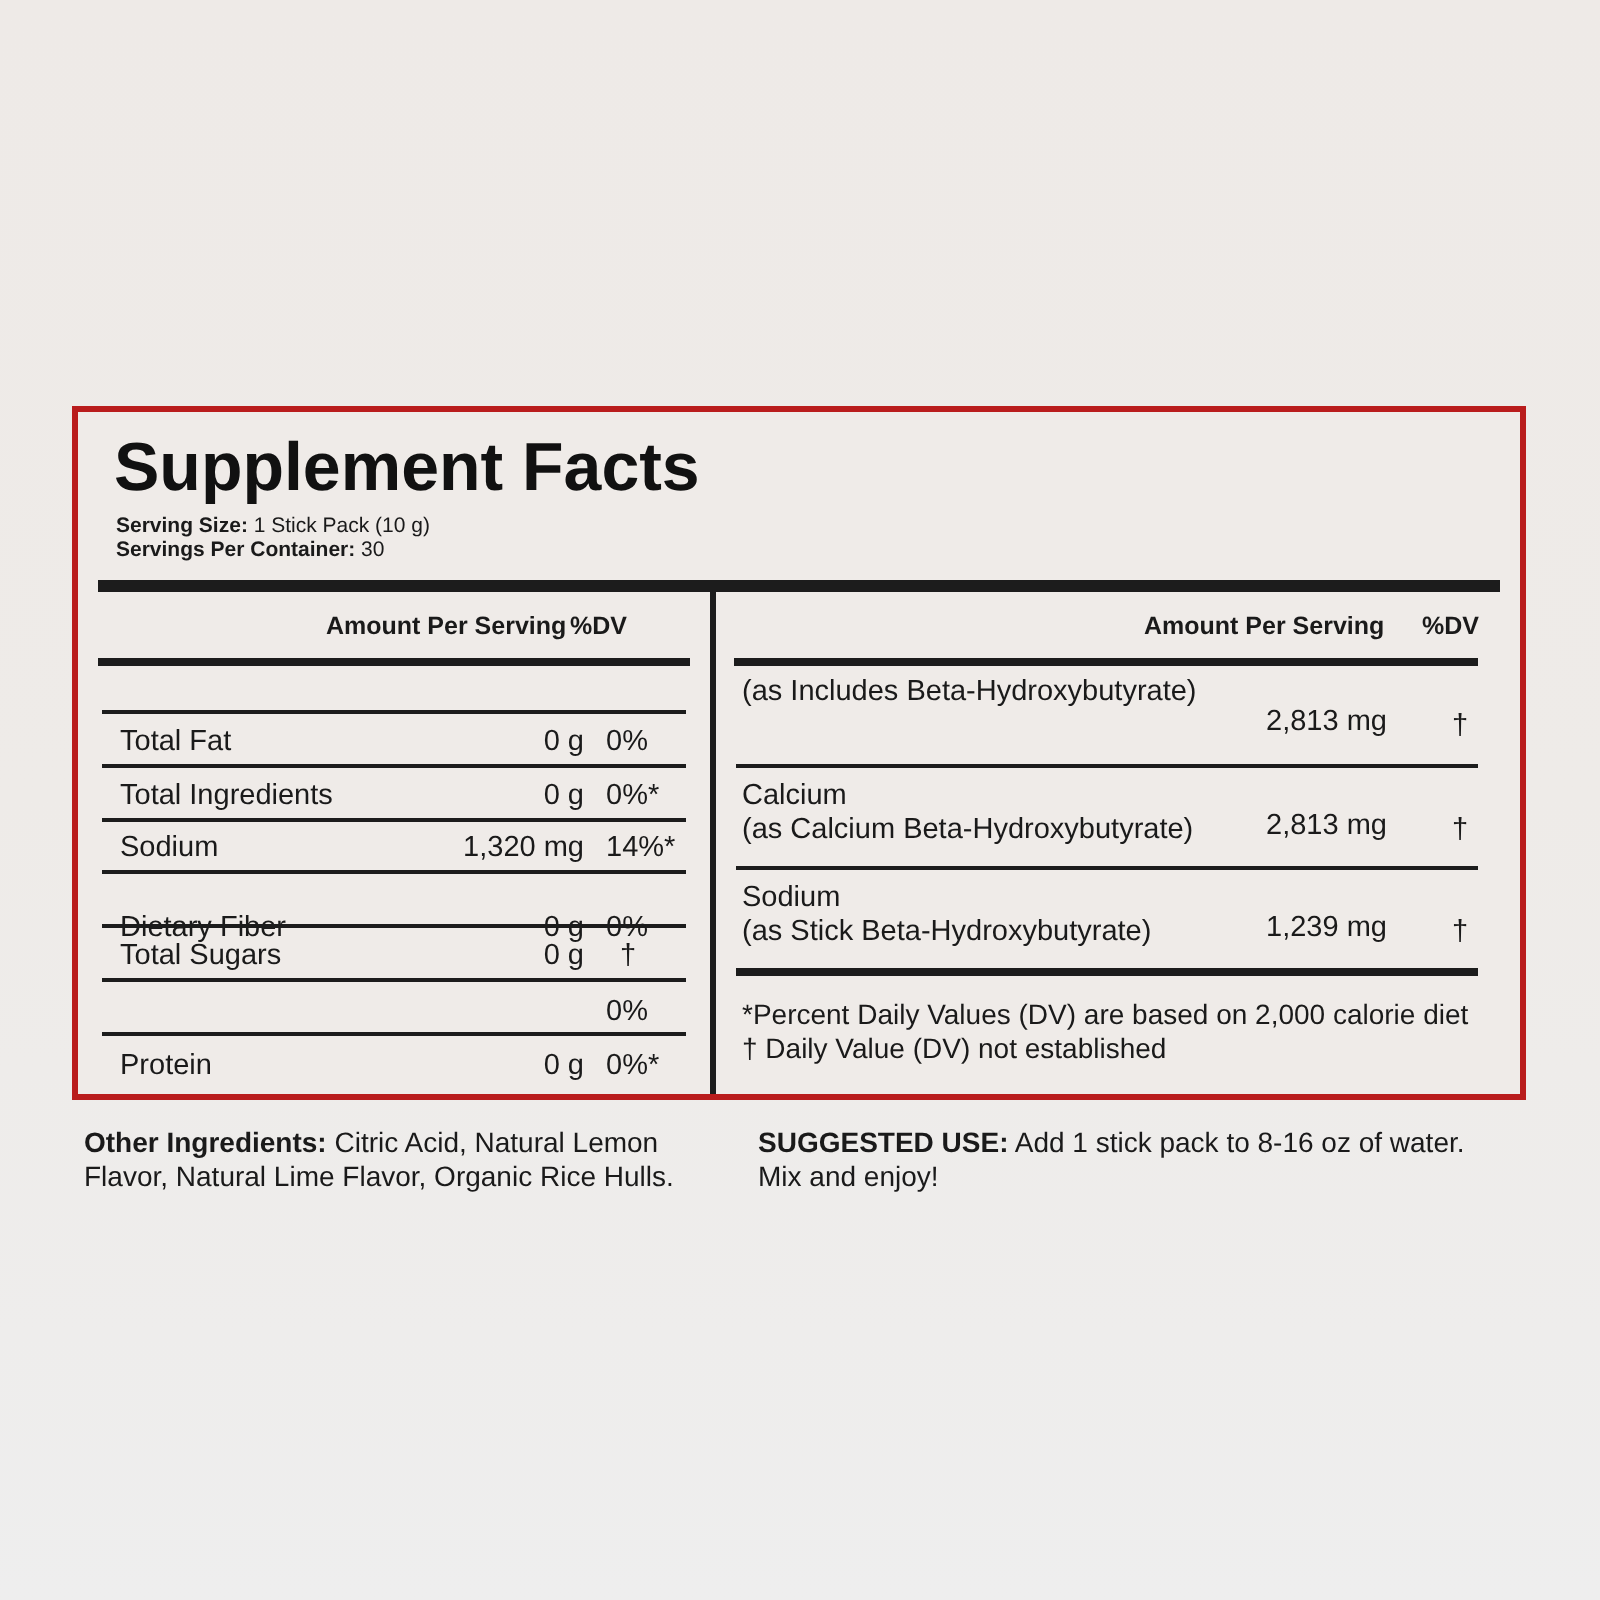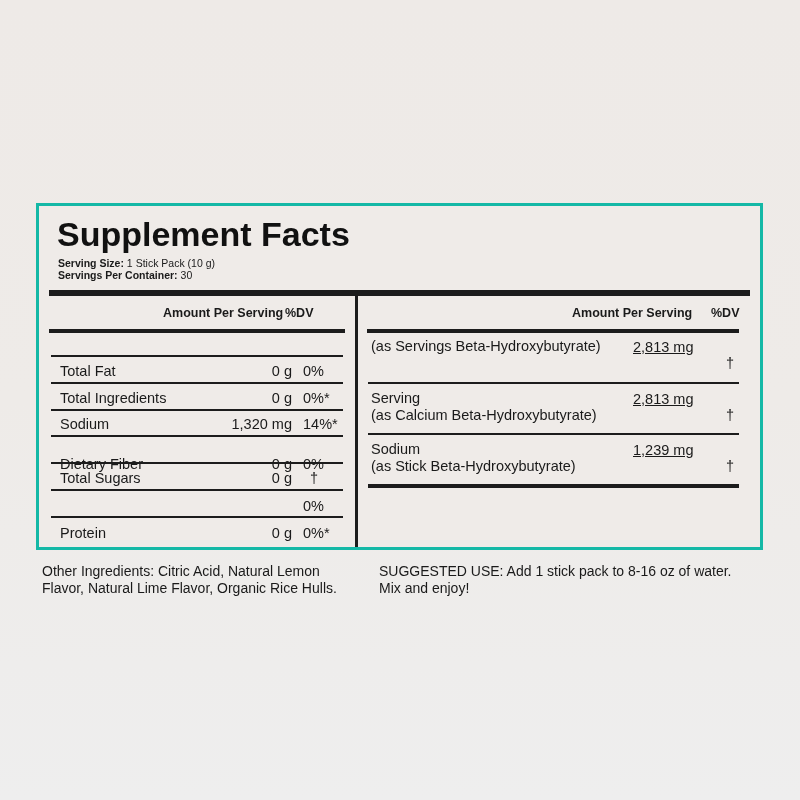--- a/index.html
+++ b/index.html
@@ -3,21 +3,21 @@
 <meta charset="utf-8">
 <style>
   html, body { margin: 0; padding: 0; }
   body {
     width: 800px; height: 800px; overflow: hidden; position: relative;
     background: linear-gradient(to bottom, #eeeae7 0%, #eeebe8 50%, #eeeeee 100%);
     font-family: "Liberation Sans", sans-serif; color: #1a1a1a;
   }
   .panel {
     position: absolute; left: 36px; top: 203px; width: 721px; height: 341px;
-    border: 3px solid #14b8a6; background: #efebe8;
+    border: 3px solid #b91c1c; background: #efebe8;
   }
   .title {
     position: absolute; left: 18px; top: 8px; margin: 0;
     font-size: 34px; font-weight: bold; letter-spacing: 0px; line-height: 40px; color: #111;
   }
   .serving { position: absolute; left: 19px; top: 51px; font-size: 10.5px; line-height: 12px; }
   .serving b { font-weight: bold; }
   .top-rule { position: absolute; left: 10px; right: 10px; top: 84px; height: 6px; background: #1c1c1c; }
   .vdiv { position: absolute; left: 316px; top: 84px; bottom: 0; width: 3px; background: #1c1c1c; }
 
@@ -25,27 +25,27 @@
   .rule-thick { position: absolute; height: 4px; background: #1c1c1c; }
   .rule-thin { position: absolute; height: 2px; background: #1c1c1c; }
 
   .lrow { position: absolute; left: 21px; width: 286px; font-size: 14.5px; height: 20px; line-height: 20px; }
   .lrow .name { position: absolute; left: 0; }
   .lrow .name.indent { left: 25px; }
   .lrow .amt { position: absolute; right: 54px; text-align: right; }
   .lrow .dv { position: absolute; left: 243px; }
 
   .rrow { position: absolute; left: 332px; width: 370px; font-size: 14.5px; line-height: 17px; }
-  .rrow .amt { position: absolute; left: 262px; top: 1px; text-decoration: underline; }
+  .rrow .amt { position: absolute; left: 262px; top: 15px; }
   .rrow .dv { position: absolute; left: 355px; top: 17px; }
 
   .foot { position: absolute; left: 332px; top: 293px; font-size: 14px; line-height: 17px; }
 
   .below { position: absolute; top: 563px; font-size: 14px; line-height: 17px; }
-  .below b { font-weight: normal; }
+  .below b { font-weight: bold; }
 </style>
 </head>
 <body>
 
 <div class="panel">
   <h1 class="title">Supplement Facts</h1>
   <div class="serving">
     <div><b>Serving Size:</b><span> 1 Stick Pack (10 g)</span></div>
     <div><b>Servings Per Container:</b><span> 30</span></div>
   </div>
@@ -104,42 +104,46 @@
   </div>
   <div class="rule-thin" style="left:12px; width:292px; top:310px;"></div>
 
   <div class="lrow" style="top:317px;">
     <span class="name">Protein</span>
     <span class="amt">0 g</span>
     <span class="dv">0%*</span>
   </div>
 
   <div class="rrow" style="top:132px;">
-    <div>(as Servings Beta-Hydroxybutyrate)</div>
+    <div>(as Includes Beta-Hydroxybutyrate)</div>
     <span class="amt">2,813 mg</span>
     <span class="dv">†</span>
   </div>
   <div class="rule-thin" style="left:329px; width:371px; top:176px;"></div>
 
   <div class="rrow" style="top:184px;">
-    <div>Serving</div>
+    <div>Calcium</div>
     <div>(as Calcium Beta-Hydroxybutyrate)</div>
     <span class="amt">2,813 mg</span>
     <span class="dv">†</span>
   </div>
   <div class="rule-thin" style="left:329px; width:371px; top:227px;"></div>
 
   <div class="rrow" style="top:235px;">
     <div>Sodium</div>
     <div>(as Stick Beta-Hydroxybutyrate)</div>
     <span class="amt">1,239 mg</span>
     <span class="dv">†</span>
   </div>
   <div class="rule-thick" style="left:329px; width:371px; top:278px;"></div>
 
+  <div class="foot">
+    <div>*Percent Daily Values (DV) are based on 2,000 calorie diet</div>
+    <div>† Daily Value (DV) not established</div>
+  </div>
 </div>
 
 <div class="below" style="left:42px;">
   <div><b>Other Ingredients:</b><span> Citric Acid, Natural Lemon</span></div>
   <div>Flavor, Natural Lime Flavor, Organic Rice Hulls.</div>
 </div>
 
 <div class="below" style="left:379px;">
   <div><b>SUGGESTED USE:</b><span> Add 1 stick pack to 8-16 oz of water.</span></div>
   <div>Mix and enjoy!</div>

